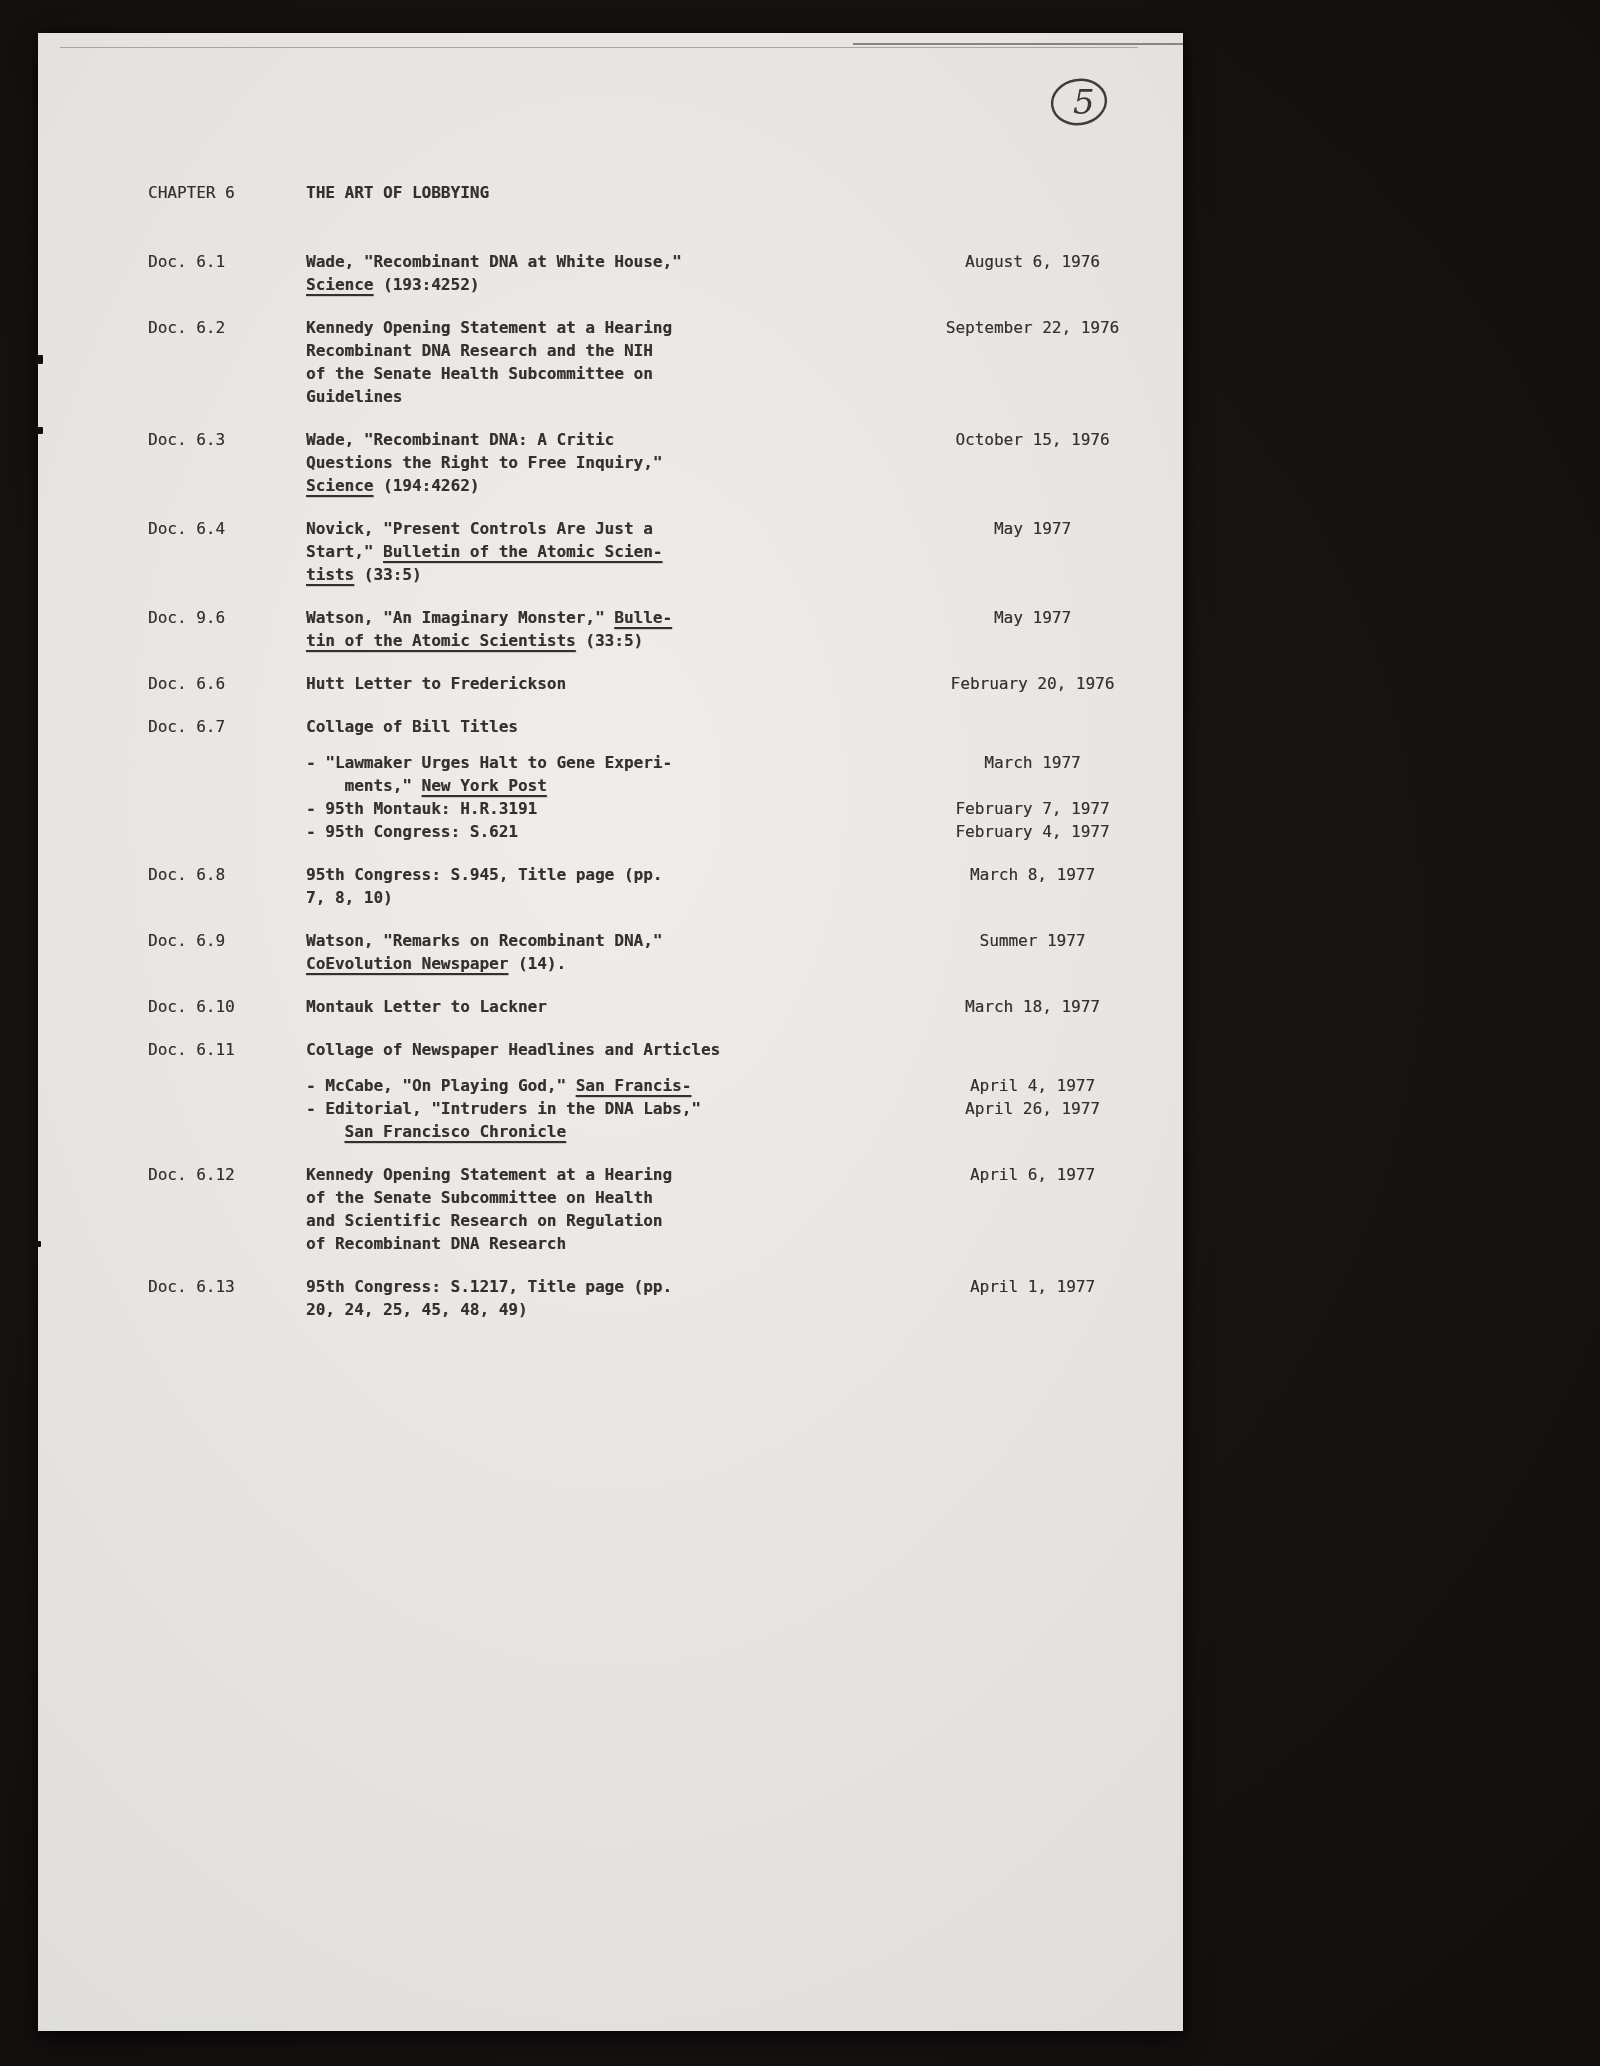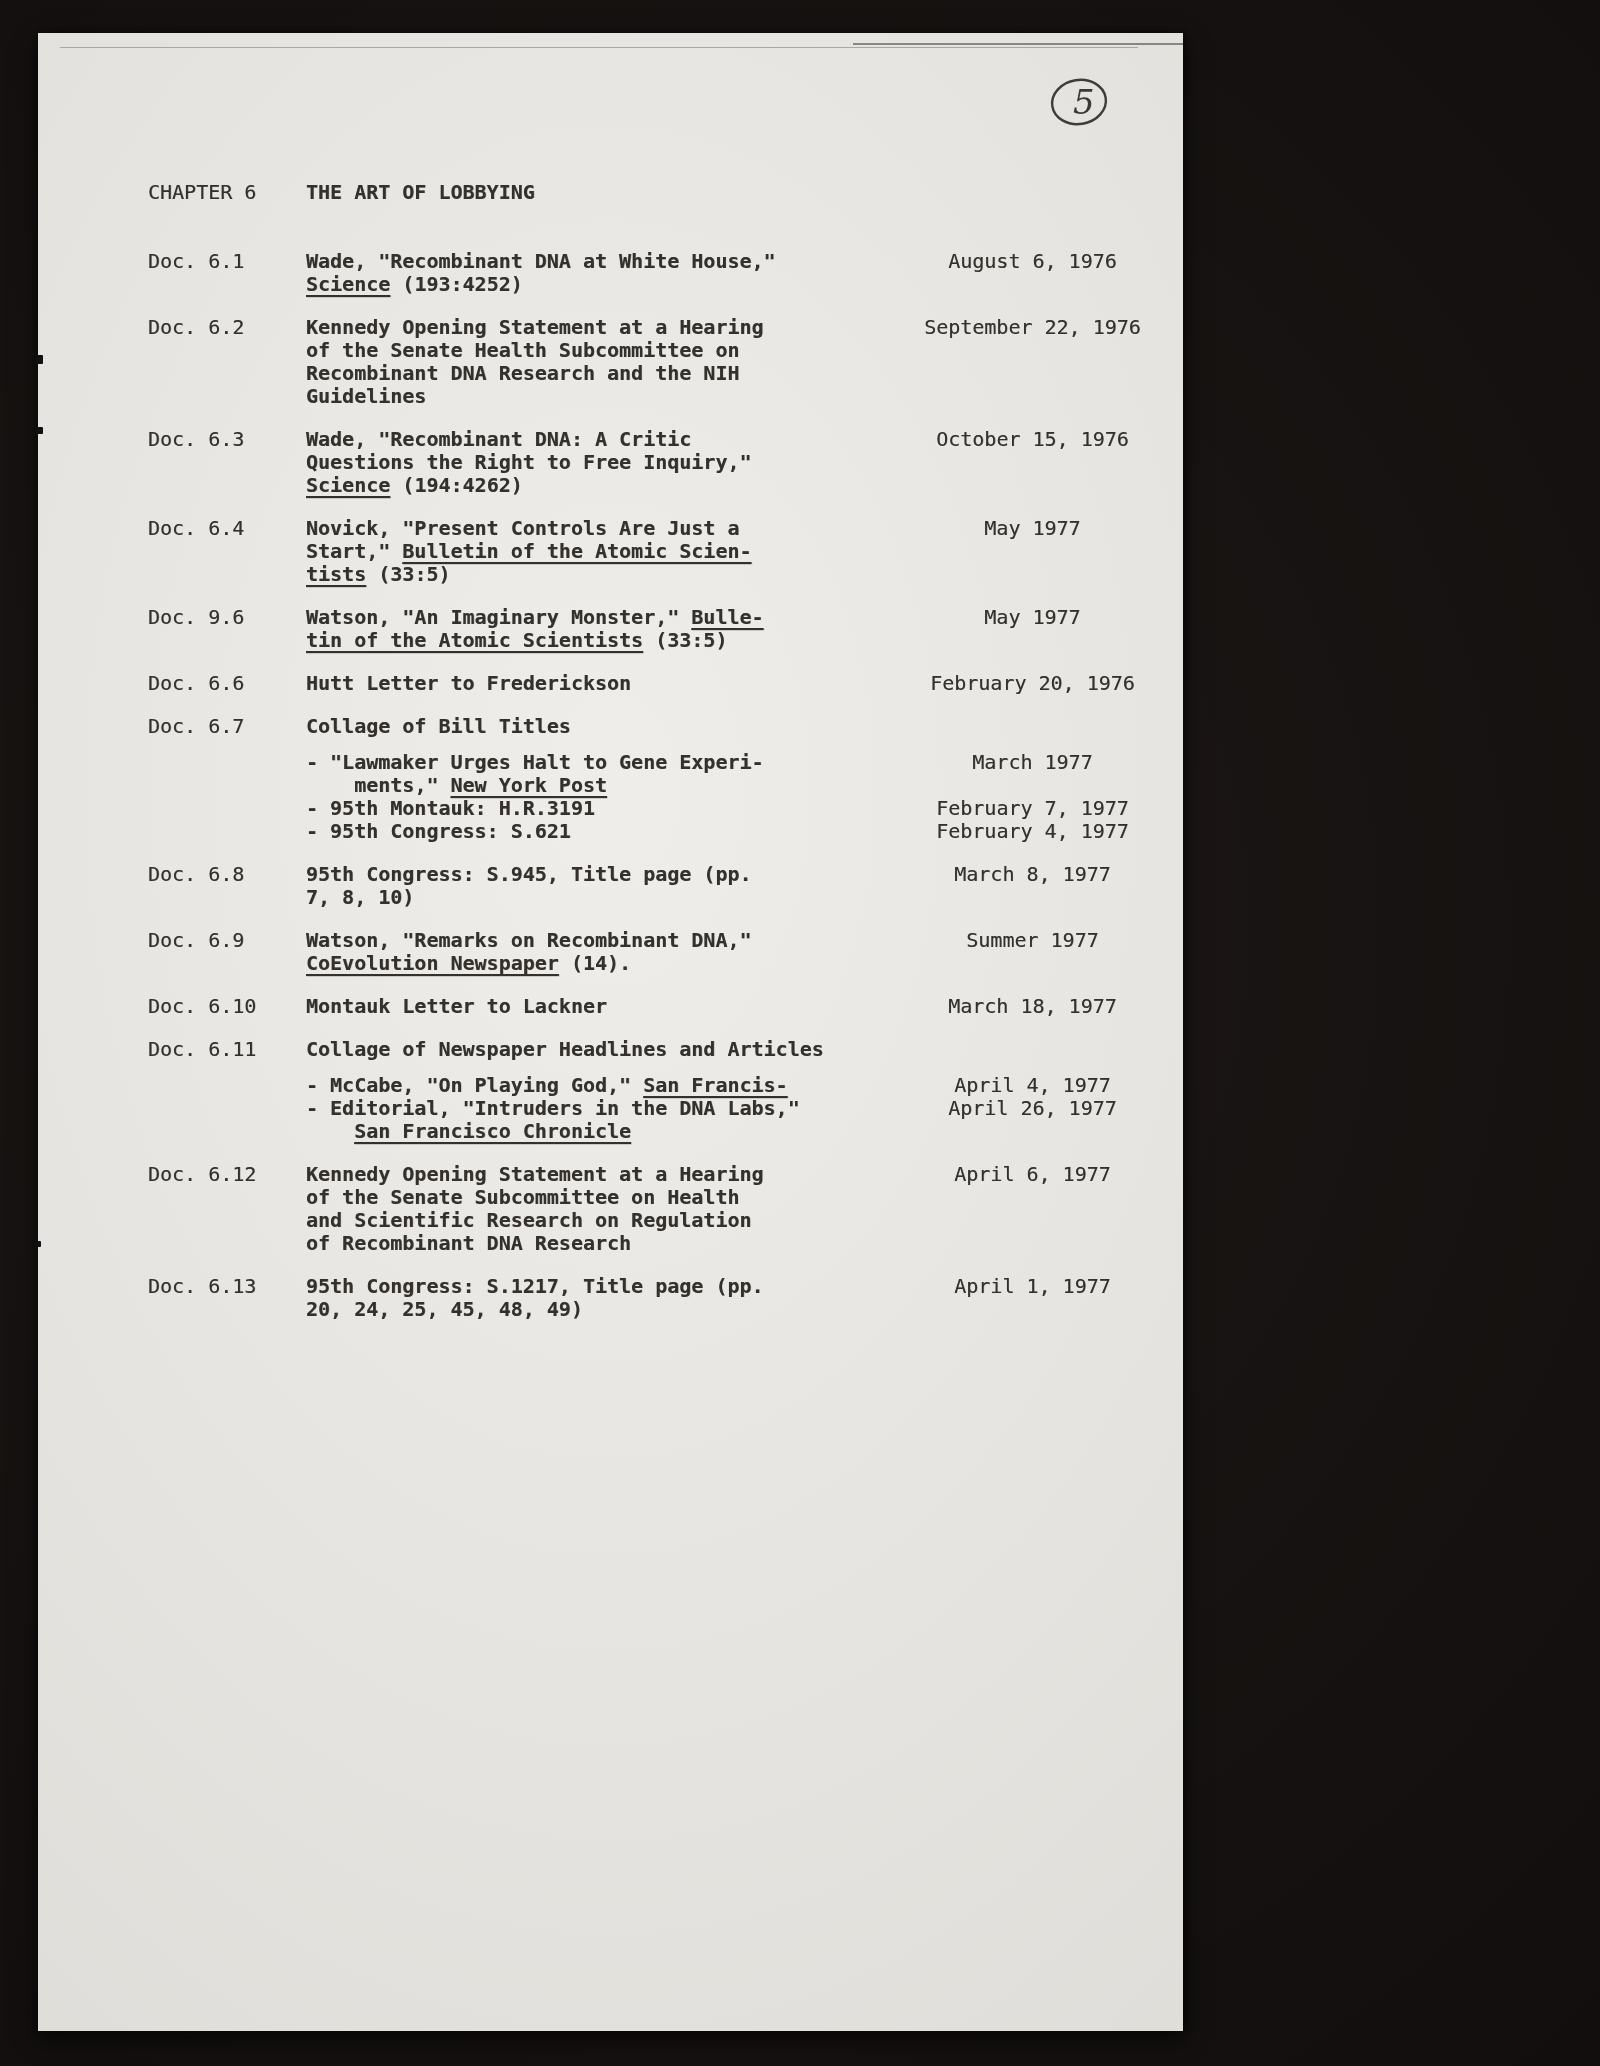--- a/index.html
+++ b/index.html
@@ -40,21 +40,21 @@
   }
   .edge-mark {
     position: absolute; left: -2px; width: 7px; height: 9px;
     background: #121010; border-radius: 1px;
   }
   .content {
     position: absolute;
     top: 0; left: 0; right: 0;
     padding: 148px 0 0 110px;
     font-family: "DejaVu Sans Mono", "Liberation Mono", monospace;
-    font-size: 20px;
+    font-size: 16px;
     line-height: 23px;
     color: #34302b;
     text-shadow: 0.4px 0.4px 0 rgba(52,48,43,0.45);
   }
   .row {
     display: grid;
     grid-template-columns: 158px 576px 1fr;
     align-items: start;
   }
   .header-row { margin-bottom: 46px; }
@@ -114,21 +114,21 @@
           <div class="entry">
             <div class="row">
               <div class="doc">Doc. 6.1</div>
               <div class="desc"><div class="line"><span>Wade, "Recombinant DNA at White House,"</span></div><div class="line"><span class="u">Science</span><span> (193:4252)</span></div></div>
               <div class="date">August 6, 1976</div>
             </div>
           </div>
           <div class="entry">
             <div class="row">
               <div class="doc">Doc. 6.2</div>
-              <div class="desc"><div class="line"><span>Kennedy Opening Statement at a Hearing</span></div><div class="line"><span>of the Senate Health Subcommittee on</span></div><div class="line"><span>Recombinant DNA Research and the NIH</span></div><div class="line"><span>Guidelines</span></div></div>
+              <div class="desc"><div class="line"><span>Kennedy Opening Statement at a Hearing</span></div><div class="line"><span>Recombinant DNA Research and the NIH</span></div><div class="line"><span>of the Senate Health Subcommittee on</span></div><div class="line"><span>Guidelines</span></div></div>
               <div class="date">September 22, 1976</div>
             </div>
           </div>
           <div class="entry">
             <div class="row">
               <div class="doc">Doc. 6.3</div>
               <div class="desc"><div class="line"><span>Wade, "Recombinant DNA: A Critic</span></div><div class="line"><span>Questions the Right to Free Inquiry,"</span></div><div class="line"><span class="u">Science</span><span> (194:4262)</span></div></div>
               <div class="date">October 15, 1976</div>
             </div>
           </div>

